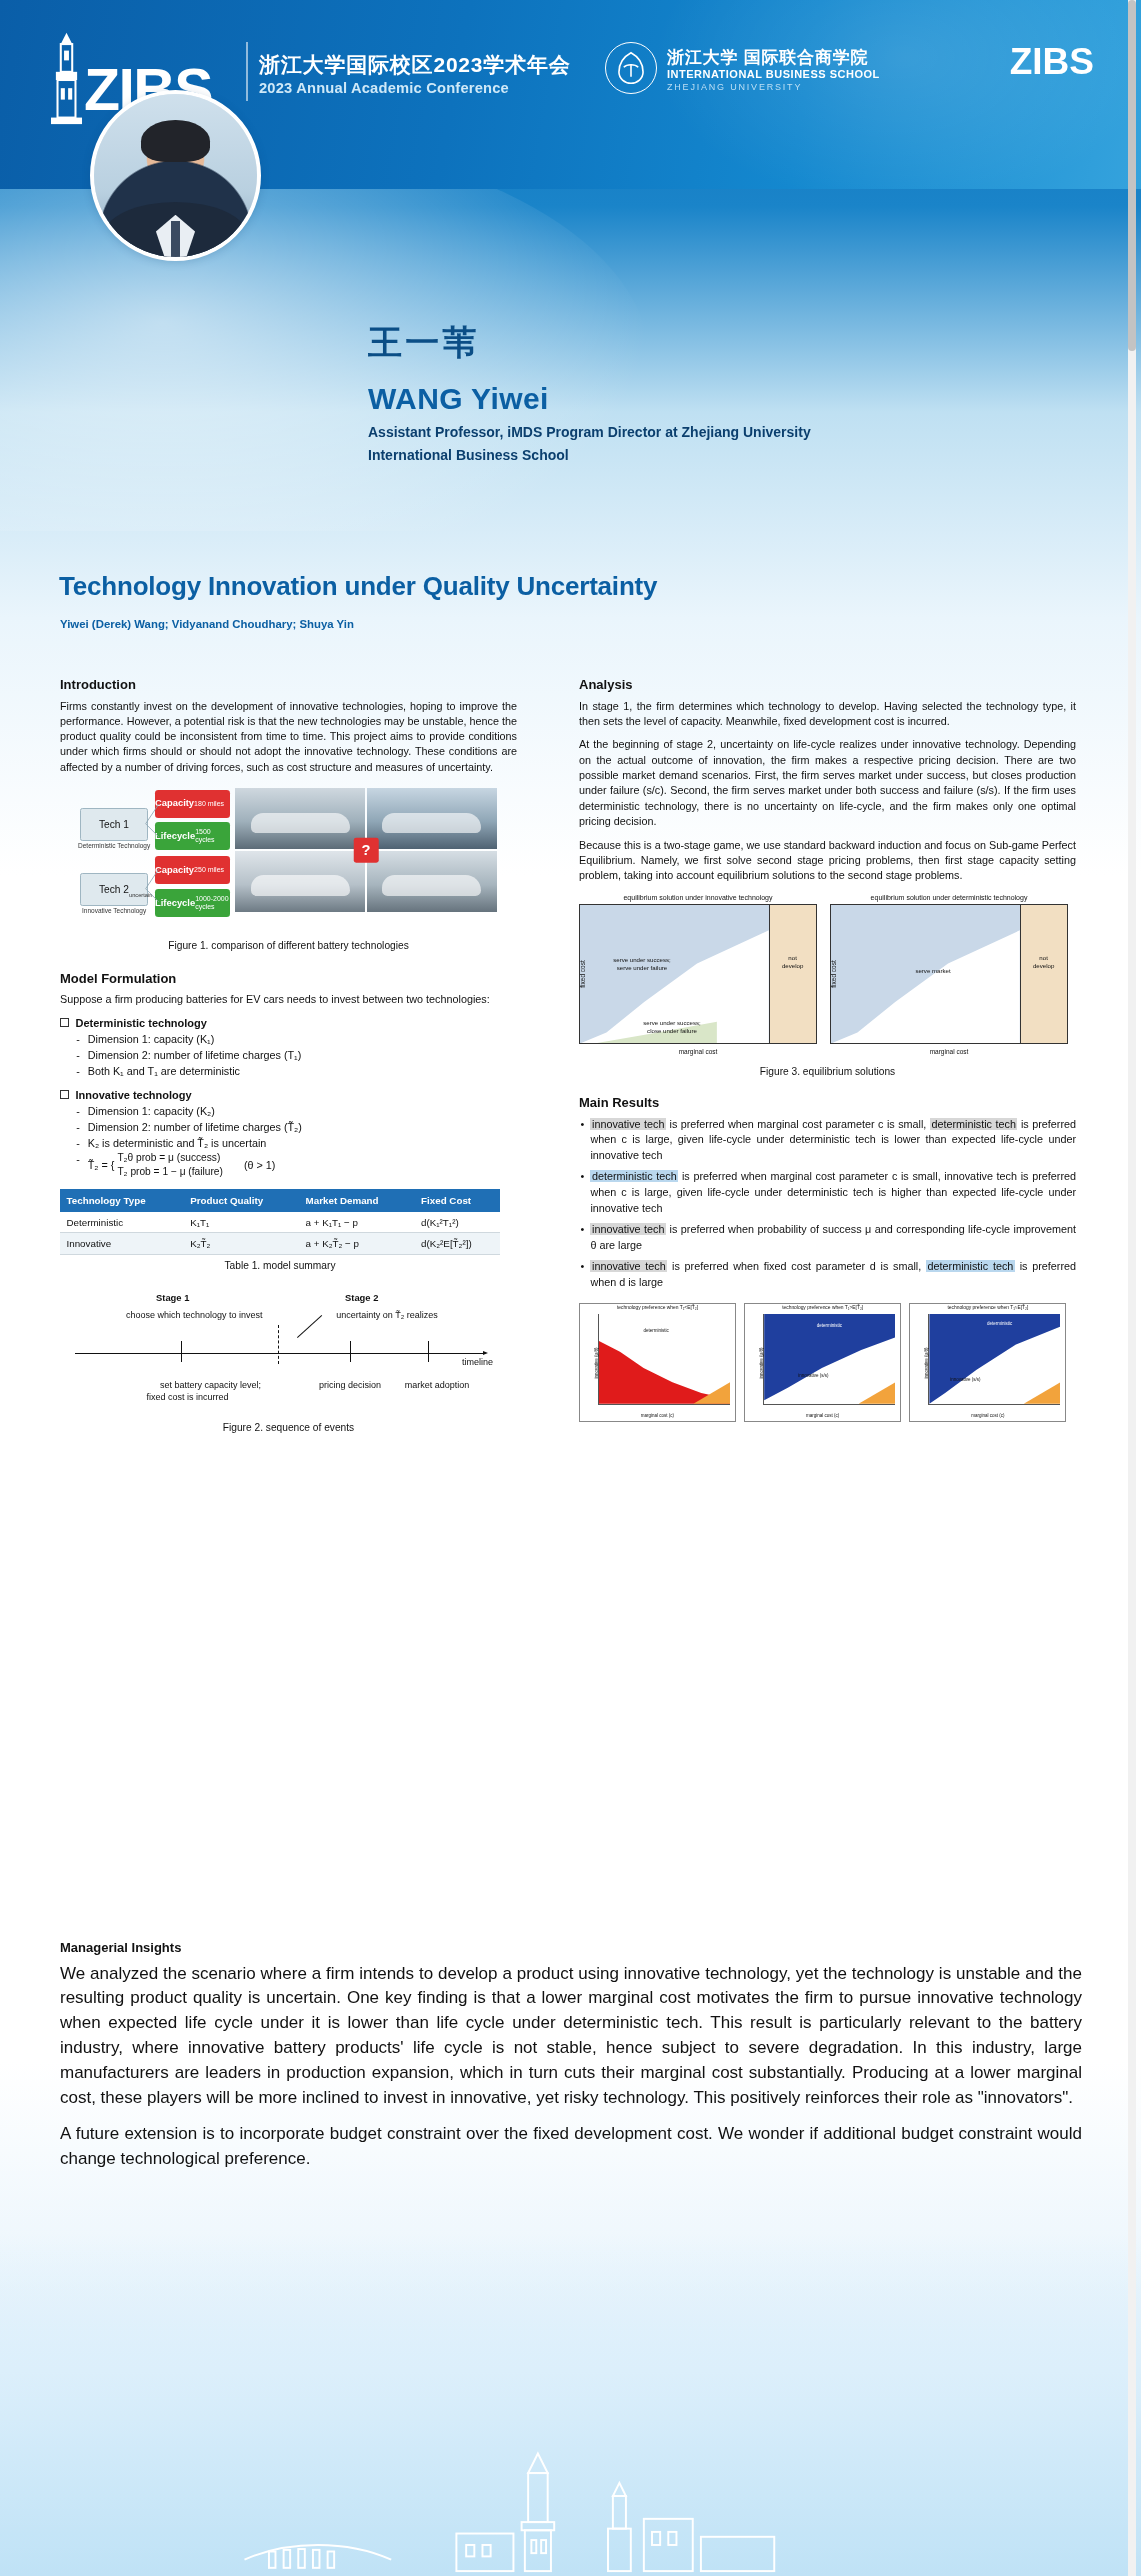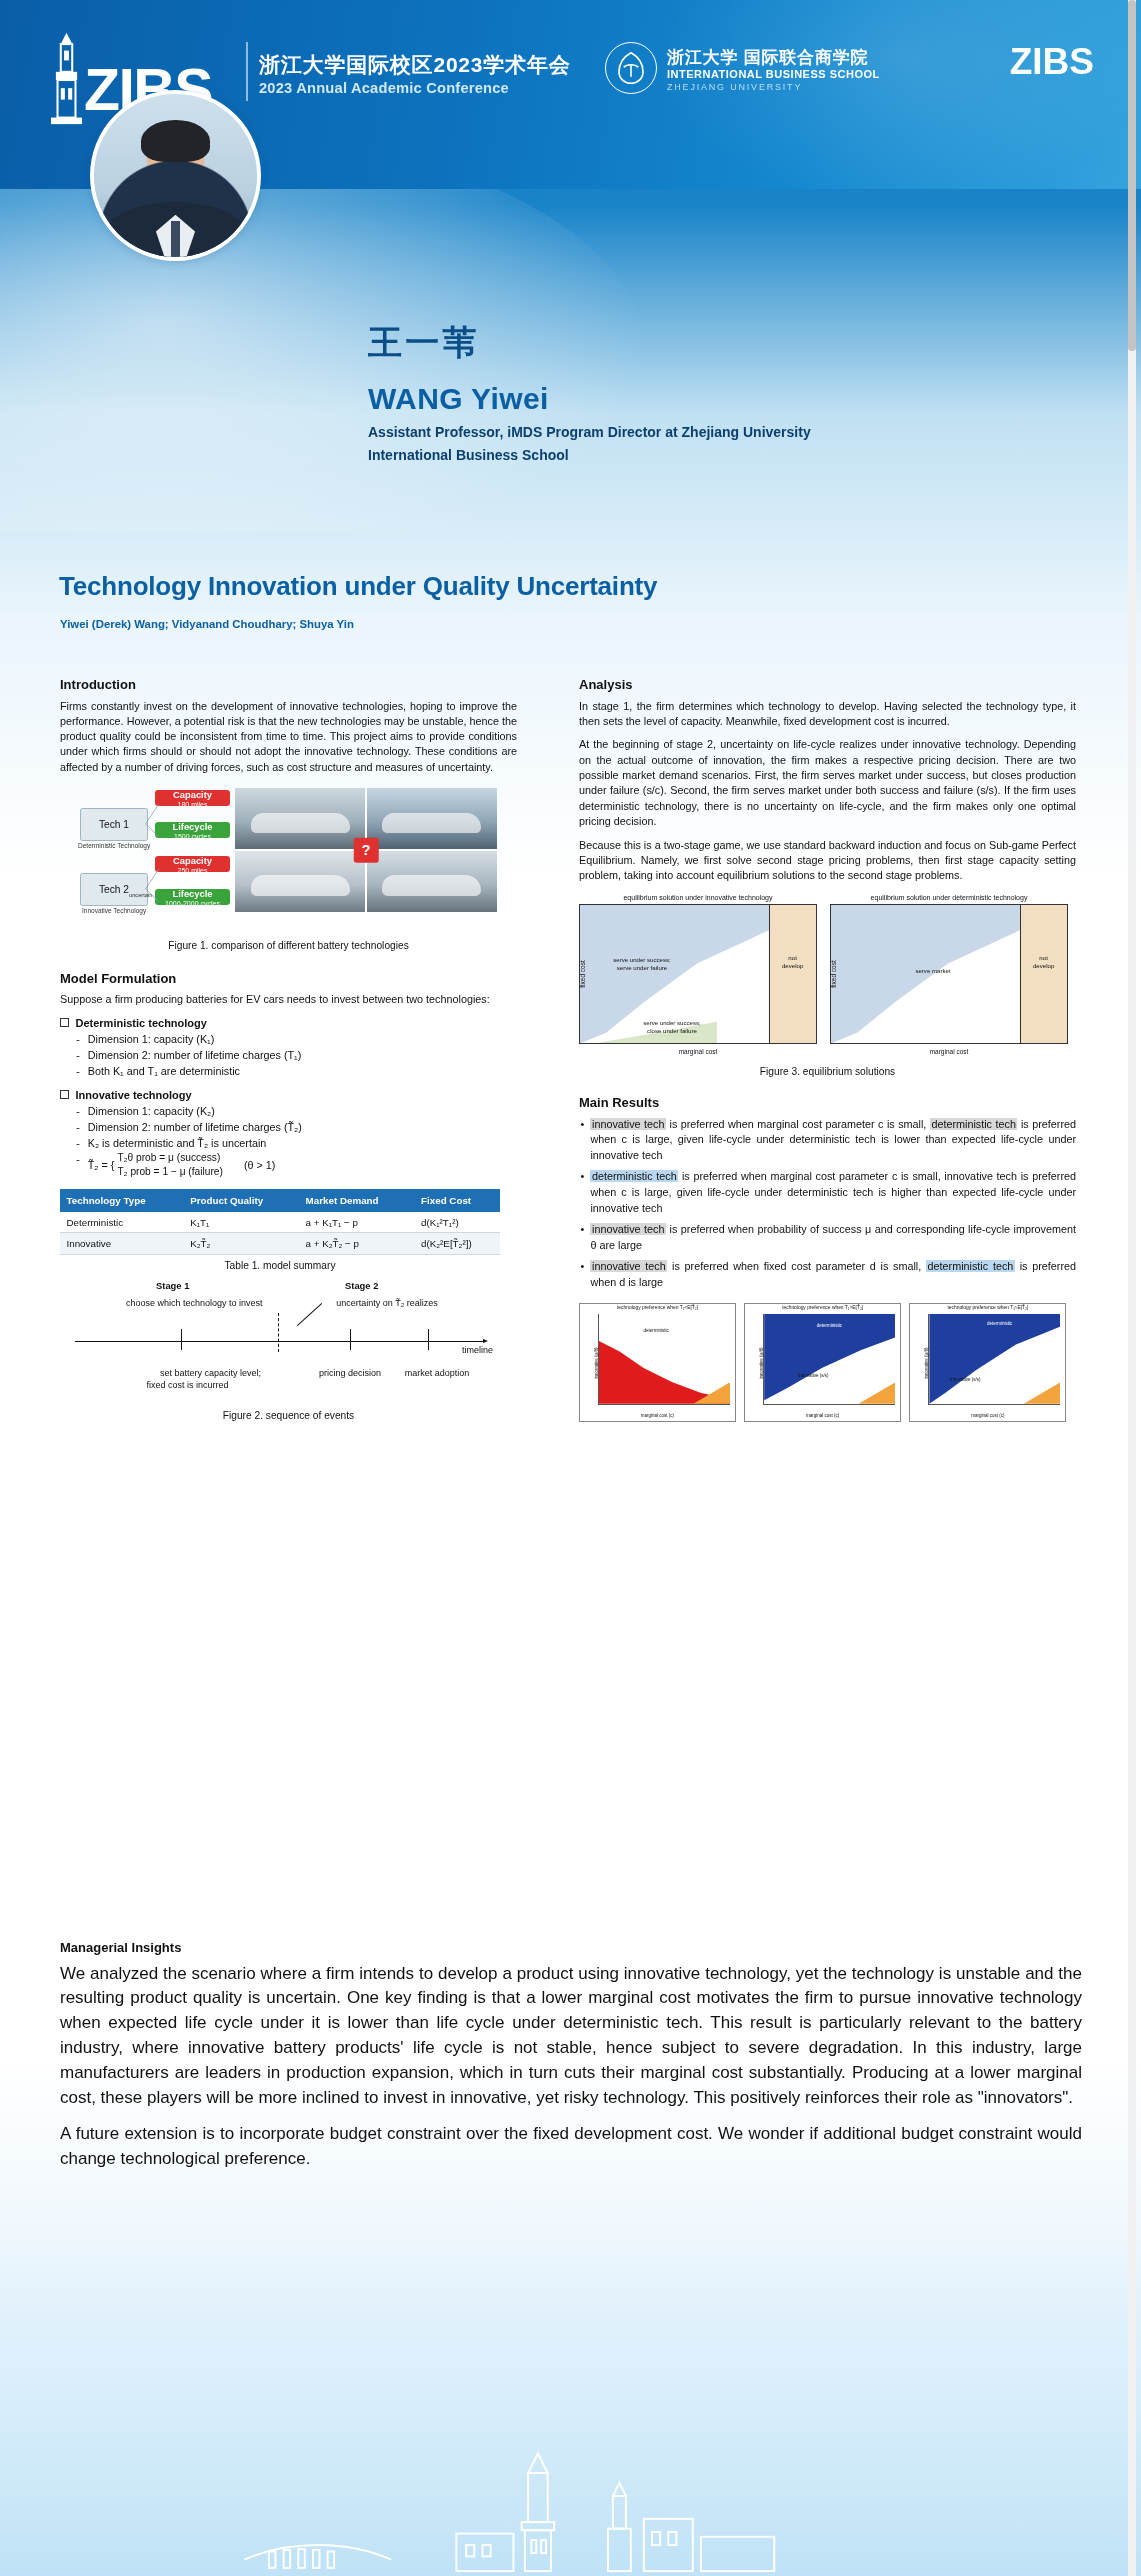--- a/index.html
+++ b/index.html
@@ -69,21 +69,21 @@
   .col-right { position:absolute; left:579px; top:677px; width:497px; }
 
   h3.sec { font-size:13px; font-weight:bold; color:#111; margin:0 0 6.5px 0; }
   p.body { font-size:10.8px; line-height:1.42; color:#111; margin:0 0 8.2px 0; text-align:justify; }
   .caption { font-size:10.2px; color:#111; text-align:center; margin-top:4.9px; }
 
   
   .fig1 { position:relative; width:417px; height:147px; margin:13px auto 0 auto; }
   .tech-box { position:absolute; width:68px; height:33px; background:#dfe9ee; border:0.8px solid #9fb6c2; border-radius:2.4px; font-size:10.2px; display:flex; align-items:center; justify-content:center; color:#111; }
   .tech-sub { position:absolute; font-size:6.5px; color:#333; width:73px; text-align:center; }
-  .pill { position:absolute; width:75px; height:16px; border-radius:3.3px; color:#fff; font-size:9.4px; font-weight:bold; display:flex; flex-direction:column; align-items:center; justify-content:space-between; line-height:1.15; }
+  .pill { position:absolute; width:75px; height:28px; border-radius:3.3px; color:#fff; font-size:9.4px; font-weight:bold; display:flex; flex-direction:row; align-items:center; justify-content:flex-start; line-height:1.15; }
   .pill span.sub { font-size:7px; font-weight:normal; }
   .pill.red { background:#e03131; }
   .pill.green { background:#3aa43a; }
   .fig1-photos { position:absolute; left:155px; top:0px; width:262px; height:124px; display:grid; grid-template-columns:1fr 1fr; grid-template-rows:1fr 1fr; gap:1.6px; }
   .car { position:relative; overflow:hidden; }
   .car.a { background:linear-gradient(180deg,#cfd8df 0%, #9fb0bb 55%, #5c6b77 100%); }
   .car.b { background:linear-gradient(180deg,#c7d6e2 0%, #8fa6b6 55%, #4f6272 100%); }
   .car.c { background:linear-gradient(180deg,#dfe5ea 0%, #b6c1c9 55%, #6d7a84 100%); }
   .car.d { background:linear-gradient(180deg,#d6dee4 0%, #a7b5be 55%, #66737d 100%); }
   .car:after{content:"";position:absolute;left:12%;top:40%;width:76%;height:34%;border-radius:14.7px 18px 6.5px 6.5px;background:rgba(255,255,255,0.62);}
@@ -95,21 +95,21 @@
   .chk { font-size:11px; color:#111; margin:9.8px 0 1.6px 0; font-weight:bold; }
   .chk .box { display:inline-block; width:9px; height:9px; border:1.1px solid #333; margin-right:6.5px; }
 
   table.summary { border-collapse:collapse; width:440px; margin-top:11.4px; font-size:9.8px; }
   table.summary thead th { background:#1f6fb5; color:#fff; font-weight:bold; padding:5.7px 6.5px; text-align:left; font-size:9.8px; }
   table.summary td { border-bottom:0.8px solid #cfd8de; padding:4.9px 6.5px; color:#111; }
   table.summary tbody tr:nth-child(1) td { background:#ffffff; }
   table.summary tbody tr:nth-child(2) td { background:#eef4f8; }
 
   
-  .fig2 { position:relative; width:457px; height:130px; margin-top:6px; font-size:9px; color:#111; }
+  .fig2 { position:relative; width:457px; height:130px; margin-top:18px; font-size:9px; color:#111; }
   .fig2 .axis { position:absolute; left:14.7px; top:64px; width:408px; height:0.8px; background:#111; }
   .fig2 .axis:after{content:"";position:absolute;right:-4.9px;top:-2.4px;border-left:5.7px solid #111;border-top:2.9px solid transparent;border-bottom:2.9px solid transparent;}
   .fig2 .tick { position:absolute; width:0.8px; height:21px; background:#111; }
   .fig2 .dash { position:absolute; border-left:0.8px dashed #111; }
   .fig2 .lbl { position:absolute; text-align:center; }
   .fig2 .stage { position:absolute; font-weight:bold; font-size:9.4px; }
 
   
   .fig3 { position:relative; width:489px; height:147px; margin-top:8.2px; display:flex; gap:13px; }
   .eqbox { position:relative; width:238px; height:140px; border:0.8px solid #333; background:#fff; }

